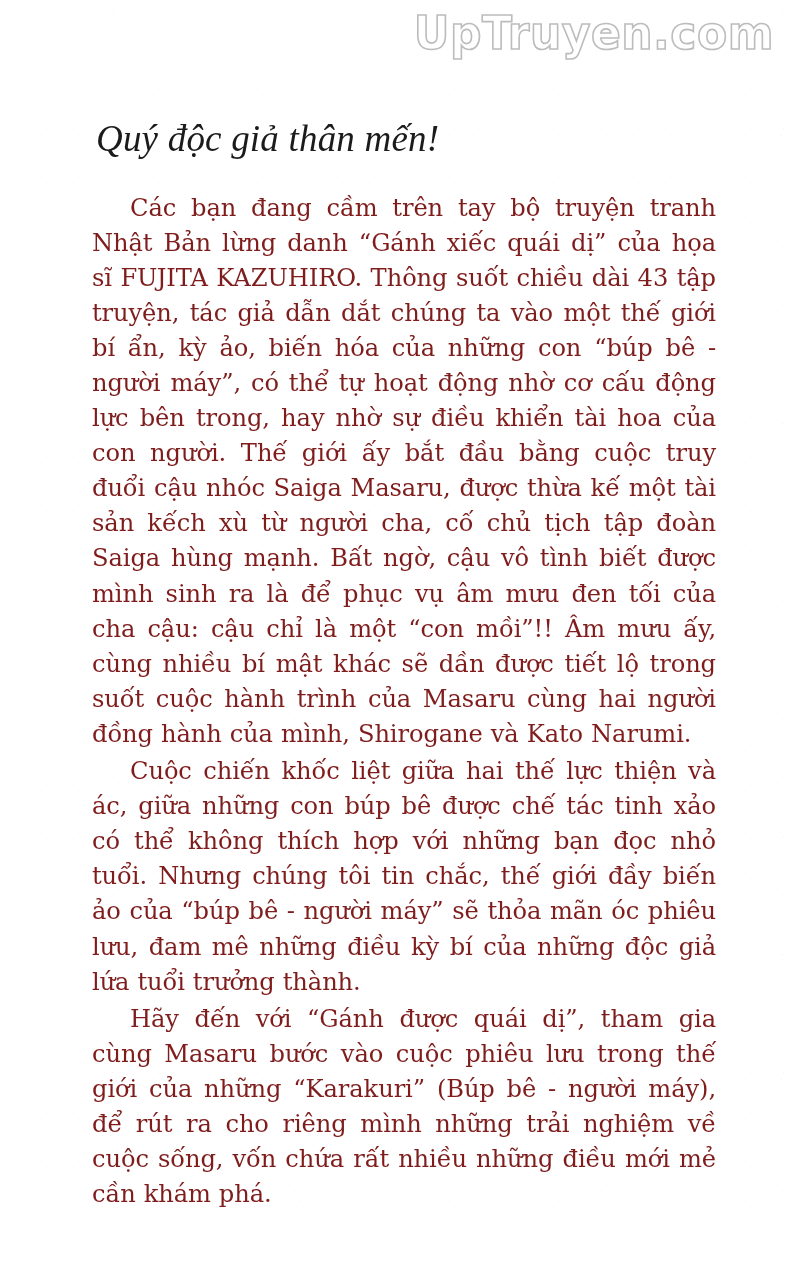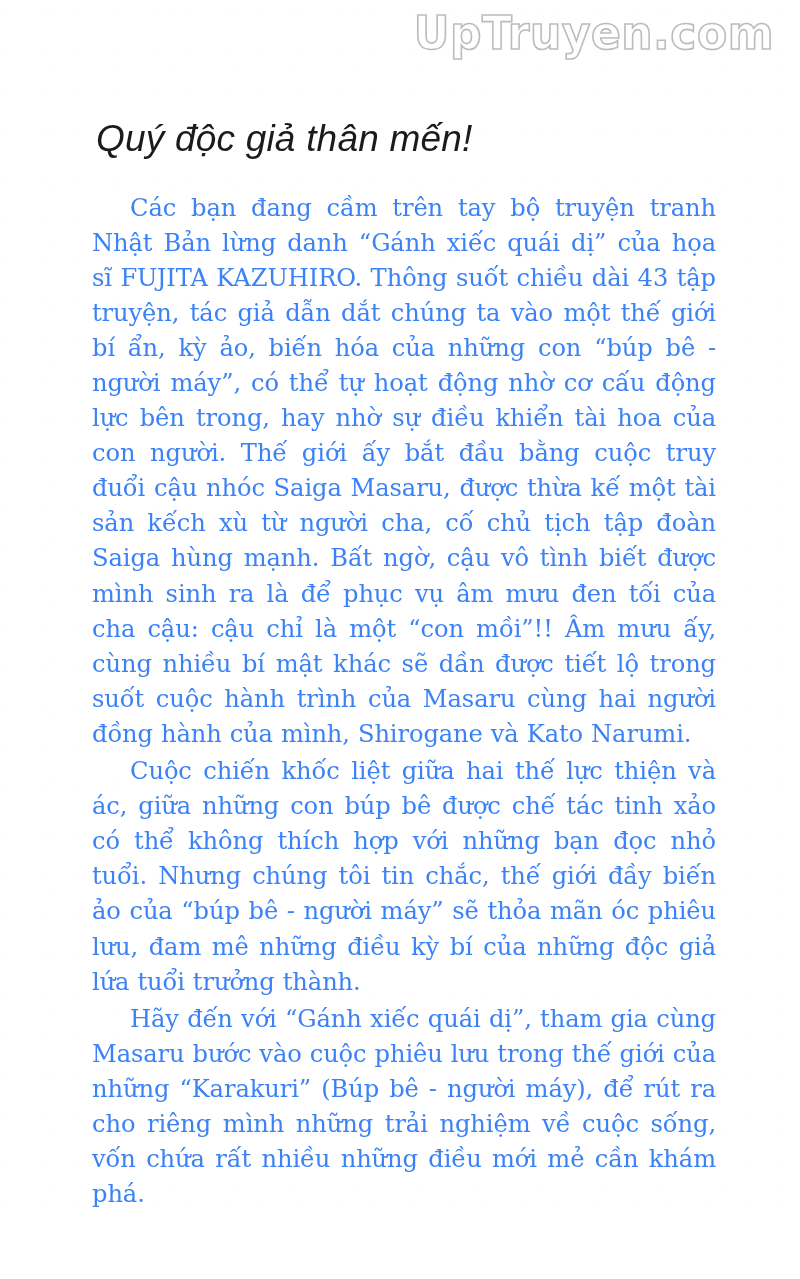--- a/index.html
+++ b/index.html
@@ -41,36 +41,36 @@
 
   
   .content {
     position: absolute;
     left: 92px;
     top: 118px;
     width: 624px;
   }
 
   .doc-title {
-    font-family: Liberation Sans, sans-serif;
+    font-family: Liberation Serif, serif;
     font-size: 37px;
     font-weight: 400;
     font-style: italic;
     color: #1b1b1b;
     letter-spacing: 0.2px;
     line-height: 1.15;
     margin: 0 0 30px 4px;
     white-space: nowrap;
   }
 
   .para {
     font-family: "DejaVu Serif", "Liberation Serif", serif;
     font-size: 24.2px;
     line-height: 35.1px;
-    color: #3b82f6;
+    color: #7f1d1d;
     text-align: justify;
     text-align-last: left;
     text-indent: 38px;
     margin: 0 0 2px 0;
     letter-spacing: -0.1px;
     word-spacing: 0.4px;
     hyphens: none;
   }
 
   .signature {
@@ -104,21 +104,21 @@
   <div class="watermark">UpTruyen.com</div>
 
   <div class="content">
 
     <h1 class="doc-title">Quý độc giả thân mến!</h1>
 
     <p class="para">Các bạn đang cầm trên tay bộ truyện tranh Nhật Bản lừng danh “Gánh xiếc quái dị” của họa sĩ FUJITA KAZUHIRO. Thông suốt chiều dài 43 tập truyện, tác giả dẫn dắt chúng ta vào một thế giới bí ẩn, kỳ ảo, biến hóa của những con “búp bê - người máy”, có thể tự hoạt động nhờ cơ cấu động lực bên trong, hay nhờ sự điều khiển tài hoa của con người. Thế giới ấy bắt đầu bằng cuộc truy đuổi cậu nhóc Saiga Masaru, được thừa kế một tài sản kếch xù từ người cha, cố chủ tịch tập đoàn Saiga hùng mạnh. Bất ngờ, cậu vô tình biết được mình sinh ra là để phục vụ âm mưu đen tối của cha cậu: cậu chỉ là một “con mồi”!! Âm mưu ấy, cùng nhiều bí mật khác sẽ dần được tiết lộ trong suốt cuộc hành trình của Masaru cùng hai người đồng hành của mình, Shirogane và Kato Narumi.</p>
 
     <p class="para">Cuộc chiến khốc liệt giữa hai thế lực thiện và ác, giữa những con búp bê được chế tác tinh xảo có thể không thích hợp với những bạn đọc nhỏ tuổi. Nhưng chúng tôi tin chắc, thế giới đầy biến ảo của “búp bê - người máy” sẽ thỏa mãn óc phiêu lưu, đam mê những điều kỳ bí của những độc giả lứa tuổi trưởng thành.</p>
 
-    <p class="para">Hãy đến với “Gánh xiếc quái dị”, tham gia cùng Masaru bước vào cuộc phiêu lưu trong thế giới của những “Karakuri” (Búp bê - người máy), để rút ra cho riêng mình những trải nghiệm về cuộc sống, vốn chứa rất nhiều những điều mới mẻ cần khám phá.</p>
+    <p class="para">Hãy đến với “Gánh được quái dị”, tham gia cùng Masaru bước vào cuộc phiêu lưu trong thế giới của những “Karakuri” (Búp bê - người máy), để rút ra cho riêng mình những trải nghiệm về cuộc sống, vốn chứa rất nhiều những điều mới mẻ cần khám phá.</p>
 
     <div class="signature">BBT Truyện tranh NXB Trẻ</div>
 
   </div>
 
   <div class="grain"></div>
 
 </div>
 
 </body></html>

